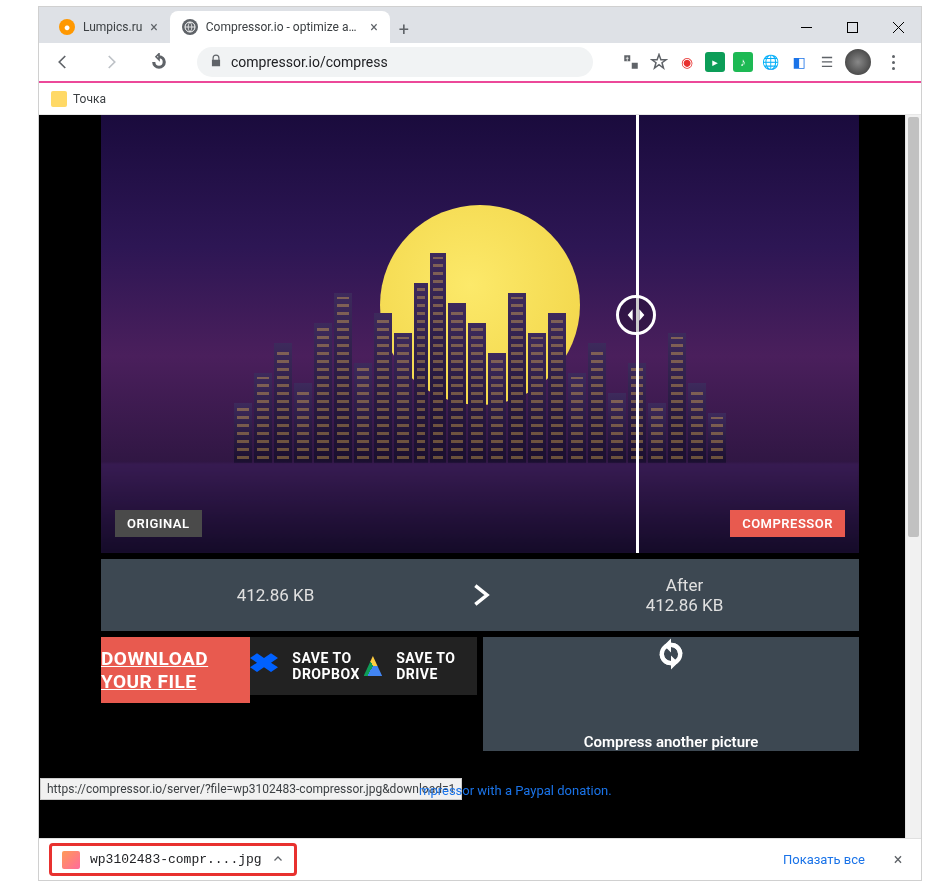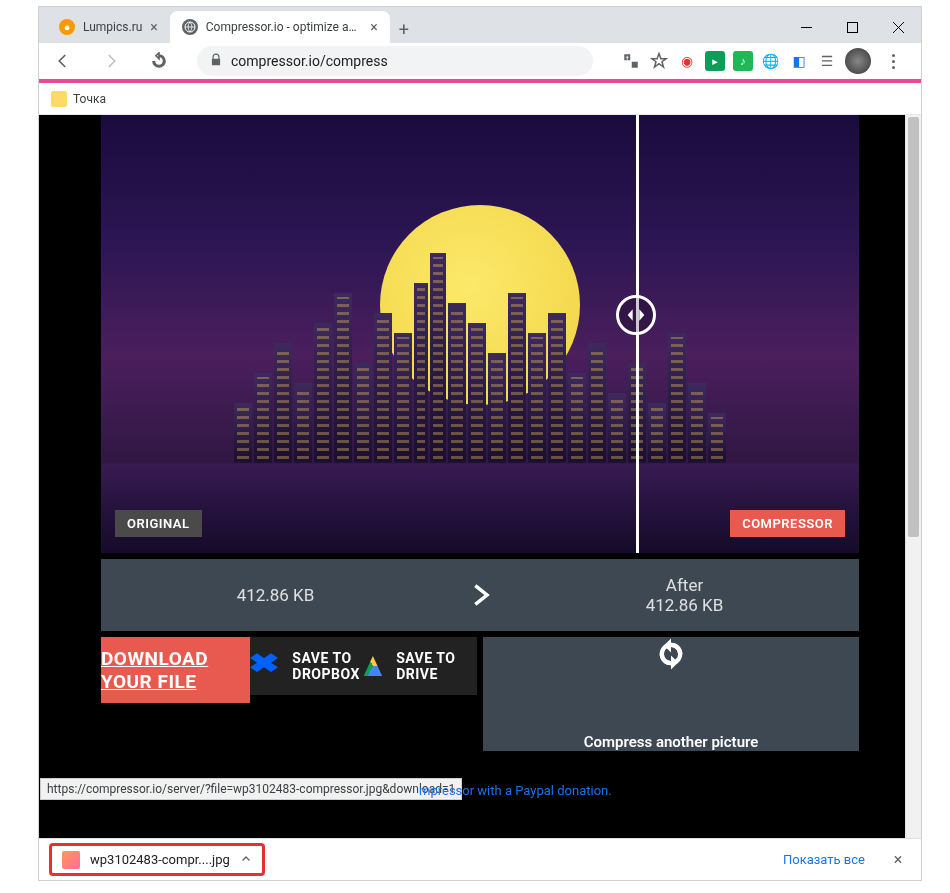--- a/index.html
+++ b/index.html
@@ -15,21 +15,21 @@
 .tab-favicon { width: 16px; height: 16px; border-radius: 50%; display: flex; align-items: center; justify-content: center; font-size: 11px; }
 .tab-favicon.orange { background: #ff9800; color: #fff; }
 .tab-favicon.gray { background: #5f6368; color: #fff; }
 .tab-title { white-space: nowrap; overflow: hidden; text-overflow: ellipsis; flex: 1; }
 .tab-close { color: #5f6368; font-size: 14px; cursor: pointer; }
 .newtab { width: 28px; height: 28px; display: flex; align-items: center; justify-content: center; color: #5f6368; font-size: 18px; cursor: pointer; }
 .win-controls { display: flex; }
 .win-btn { width: 46px; height: 32px; display: flex; align-items: center; justify-content: center; color: #000; }
 .win-btn svg { width: 11px; height: 11px; }
 
-.toolbar { height: 40px; background: #fff; border-bottom: 4px solid #ec4899; display: flex; align-items: center; padding: 0 8px; gap: 16px; }
+.toolbar { height: 40px; background: #fff; border-bottom: 2px solid #ec4899; display: flex; align-items: center; padding: 0 8px; gap: 16px; }
 .nav-btn { width: 32px; height: 32px; display:flex; align-items:center; justify-content:center; color:#5f6368; border-radius:50%; }
 .nav-btn.disabled { color: #bdc1c6; }
 .omnibox { flex: 1; height: 30px; background: #f1f3f4; border-radius: 15px; display: flex; align-items: center; padding: 0 12px; gap: 8px; margin: 0 6px; }
 .lock-icon { color: #5f6368; }
 .url-text { font-size: 14px; color: #202124; }
 .ext-icons { display: flex; align-items: center; gap: 8px; padding: 0 6px; }
 .ext-icon { width: 20px; height: 20px; display:flex; align-items:center; justify-content:center; font-size:14px; }
 .avatar { width: 26px; height: 26px; border-radius: 50%; background: radial-gradient(circle, #888, #333); }
 .menu-dots { width: 28px; display:flex; flex-direction:column; align-items:center; gap:3px; justify-content:center; }
 .menu-dots span { width:3px; height:3px; background:#5f6368; border-radius:50%; }
@@ -73,21 +73,21 @@
 .another-col { flex:1; background:#3d4852; color:#fff; display:flex; flex-direction:column; align-items:center; justify-content:center; gap:10px; }
 .refresh-icon svg { width:34px; height:34px; }
 .another-text { font-size:15px; font-weight:600;margin-top:48px; }
 
 .status-link { position:absolute; bottom:38px; left:1px; background:#f1f1f1; border:1px solid #ccc; padding:3px 6px; font-size:12px; color:#3c4043; }
 .donation-text { position:absolute; bottom:40px; left:380px; font-size:13px; color:#1a73e8;text-align:right; }
 
 .download-shelf { height:42px; border-top:1px solid #e0e0e0; background:#fff; display:flex; align-items:center; padding:0 10px; gap:10px; }
 .dl-item { display:flex; align-items:center; gap:10px; border:3px solid #e8312f; border-radius:4px; padding:4px 10px; min-width:190px; }
 .dl-icon { width:18px; height:18px; background: linear-gradient(135deg,#ff9a56,#ff6b9d); border-radius:2px; }
-.dl-name { font-size:13px; color:#202124; flex:1; }
+.dl-name { font-size:13px; color:#202124; flex:1;font-family:Liberation Mono, monospace; }
 .dl-chevron { color:#5f6368; }
 .shelf-spacer { flex:1; }
 .show-all { font-size:13px; color:#1a73e8; padding:4px 10px; }
 .shelf-close { width:26px; height:26px; display:flex; align-items:center; justify-content:center; color:#5f6368; border-radius:50%; }
 
 .scrollbar-v { position:absolute; top:108px; right:0; bottom:42px; width:16px; background:#f1f1f1; border-left:1px solid #e3e3e3;}
 .scroll-thumb { position:absolute; top:2px; left:2px; right:2px; height:420px; background:#c1c1c1; border-radius:2px;}
 </style>
 </head>
 <body>

